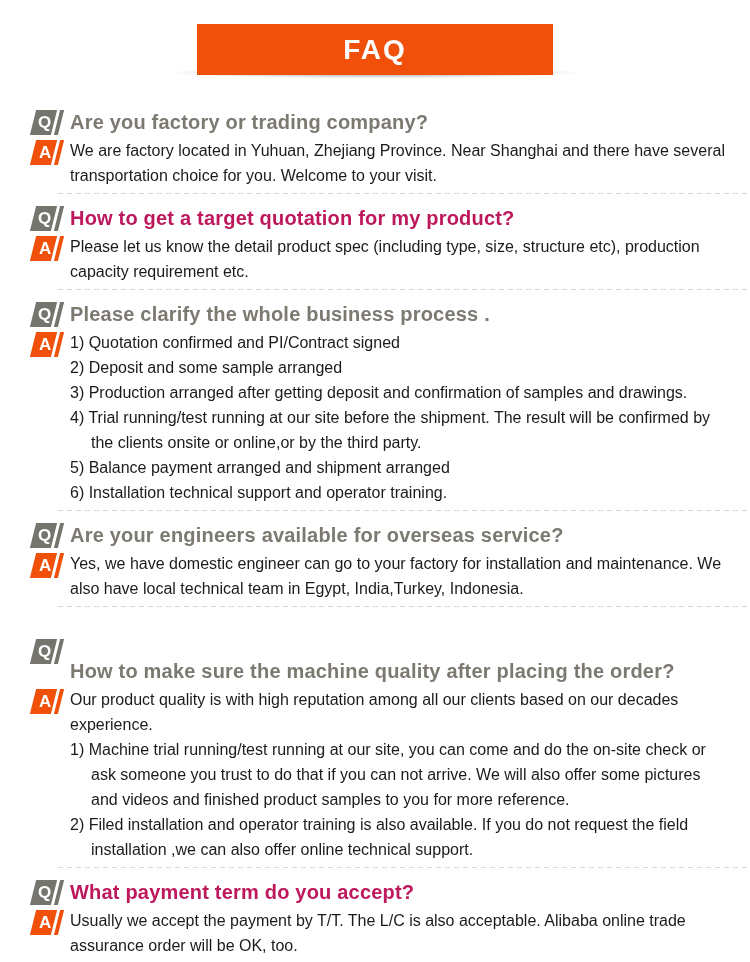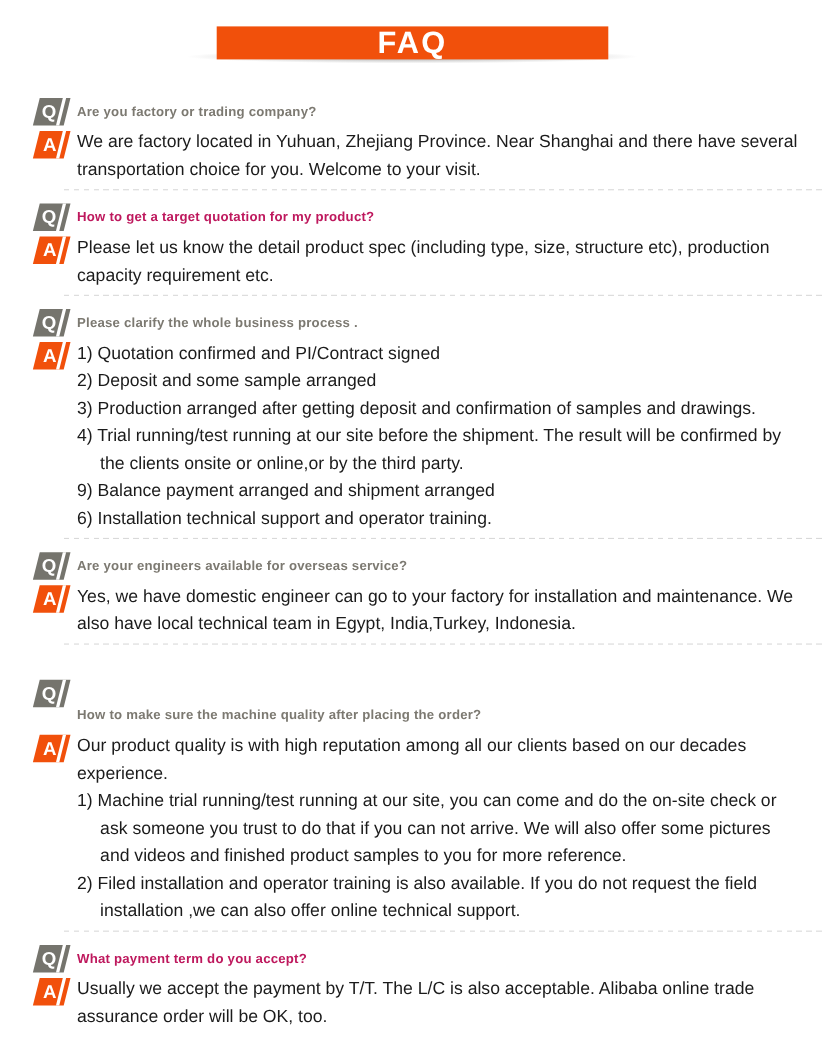--- a/index.html
+++ b/index.html
@@ -8,21 +8,21 @@
     background:#ffffff;
     box-sizing:border-box;
     padding-top:24px;
     overflow:hidden;
     font-family:"Liberation Sans","DejaVu Sans",sans-serif;
   }
 
   
   .banner {
     position:relative;
-    width:356px; height:30px;
+    width:356px; height:51px;
     margin:0 auto 33px auto;
     display:flex; align-items:center; justify-content:center;
   }
   .banner::before {            
     content:"";
     position:absolute; z-index:-1;
     left:-38px; right:-38px; bottom:-4px; height:13px;
     background:radial-gradient(ellipse closest-side, rgba(75,75,75,0.55), rgba(75,75,75,0) 95%);
   }
   .banner-label {
@@ -47,21 +47,21 @@
     background:#ffffff;
   }
   .badge .letter {
     transform:skewX(14deg);
     color:#ffffff; font-weight:bold; font-size:17px; line-height:1;
     margin-right:4px;
   }
   .a-row .badge { margin-top:2px; }
 
   .q-title {
-    font-size:12px; font-weight:bold; letter-spacing:0.2px;
+    font-size:20px; font-weight:bold; letter-spacing:0.2px;
     line-height:28px;
   }
 
   .a-text {
     flex:1; padding-right:22px;
     font-size:16px; line-height:25px;
   }
   .ans-line { margin:0; }
   .ans-line.item { padding-left:21px; text-indent:-21px; }
 
@@ -123,21 +123,21 @@
     </div>
     <div class="a-row">
       <div class="badge a-badge" style="background: rgb(241, 80, 11);">
         <span class="letter">A</span>
       </div>
       <div class="a-text">
           <p class="ans-line item">1) Quotation confirmed and PI/Contract signed</p>
           <p class="ans-line item">2) Deposit and some sample arranged</p>
           <p class="ans-line item">3) Production arranged after getting deposit and confirmation of samples and drawings.</p>
           <p class="ans-line item">4) Trial running/test running at our site before the shipment. The result will be confirmed by the clients onsite or online,or by the third party.</p>
-          <p class="ans-line item">9) Balance payment arranged and shipment arranged</p>
+          <p class="ans-line item">5) Balance payment arranged and shipment arranged</p>
           <p class="ans-line item">6) Installation technical support  and operator training.</p>
         </div>
     </div>
   <div class="sep" style="background: repeating-linear-gradient(to right, rgb(217, 217, 217) 0px, rgb(217, 217, 217) 5px, transparent 5px, transparent 9px);"></div>
     </div>
 
   <div class="qa">
     <div class="q-row">
       <div class="badge q-badge" style="background: rgb(117, 116, 109);">
         <span class="letter">Q</span>

